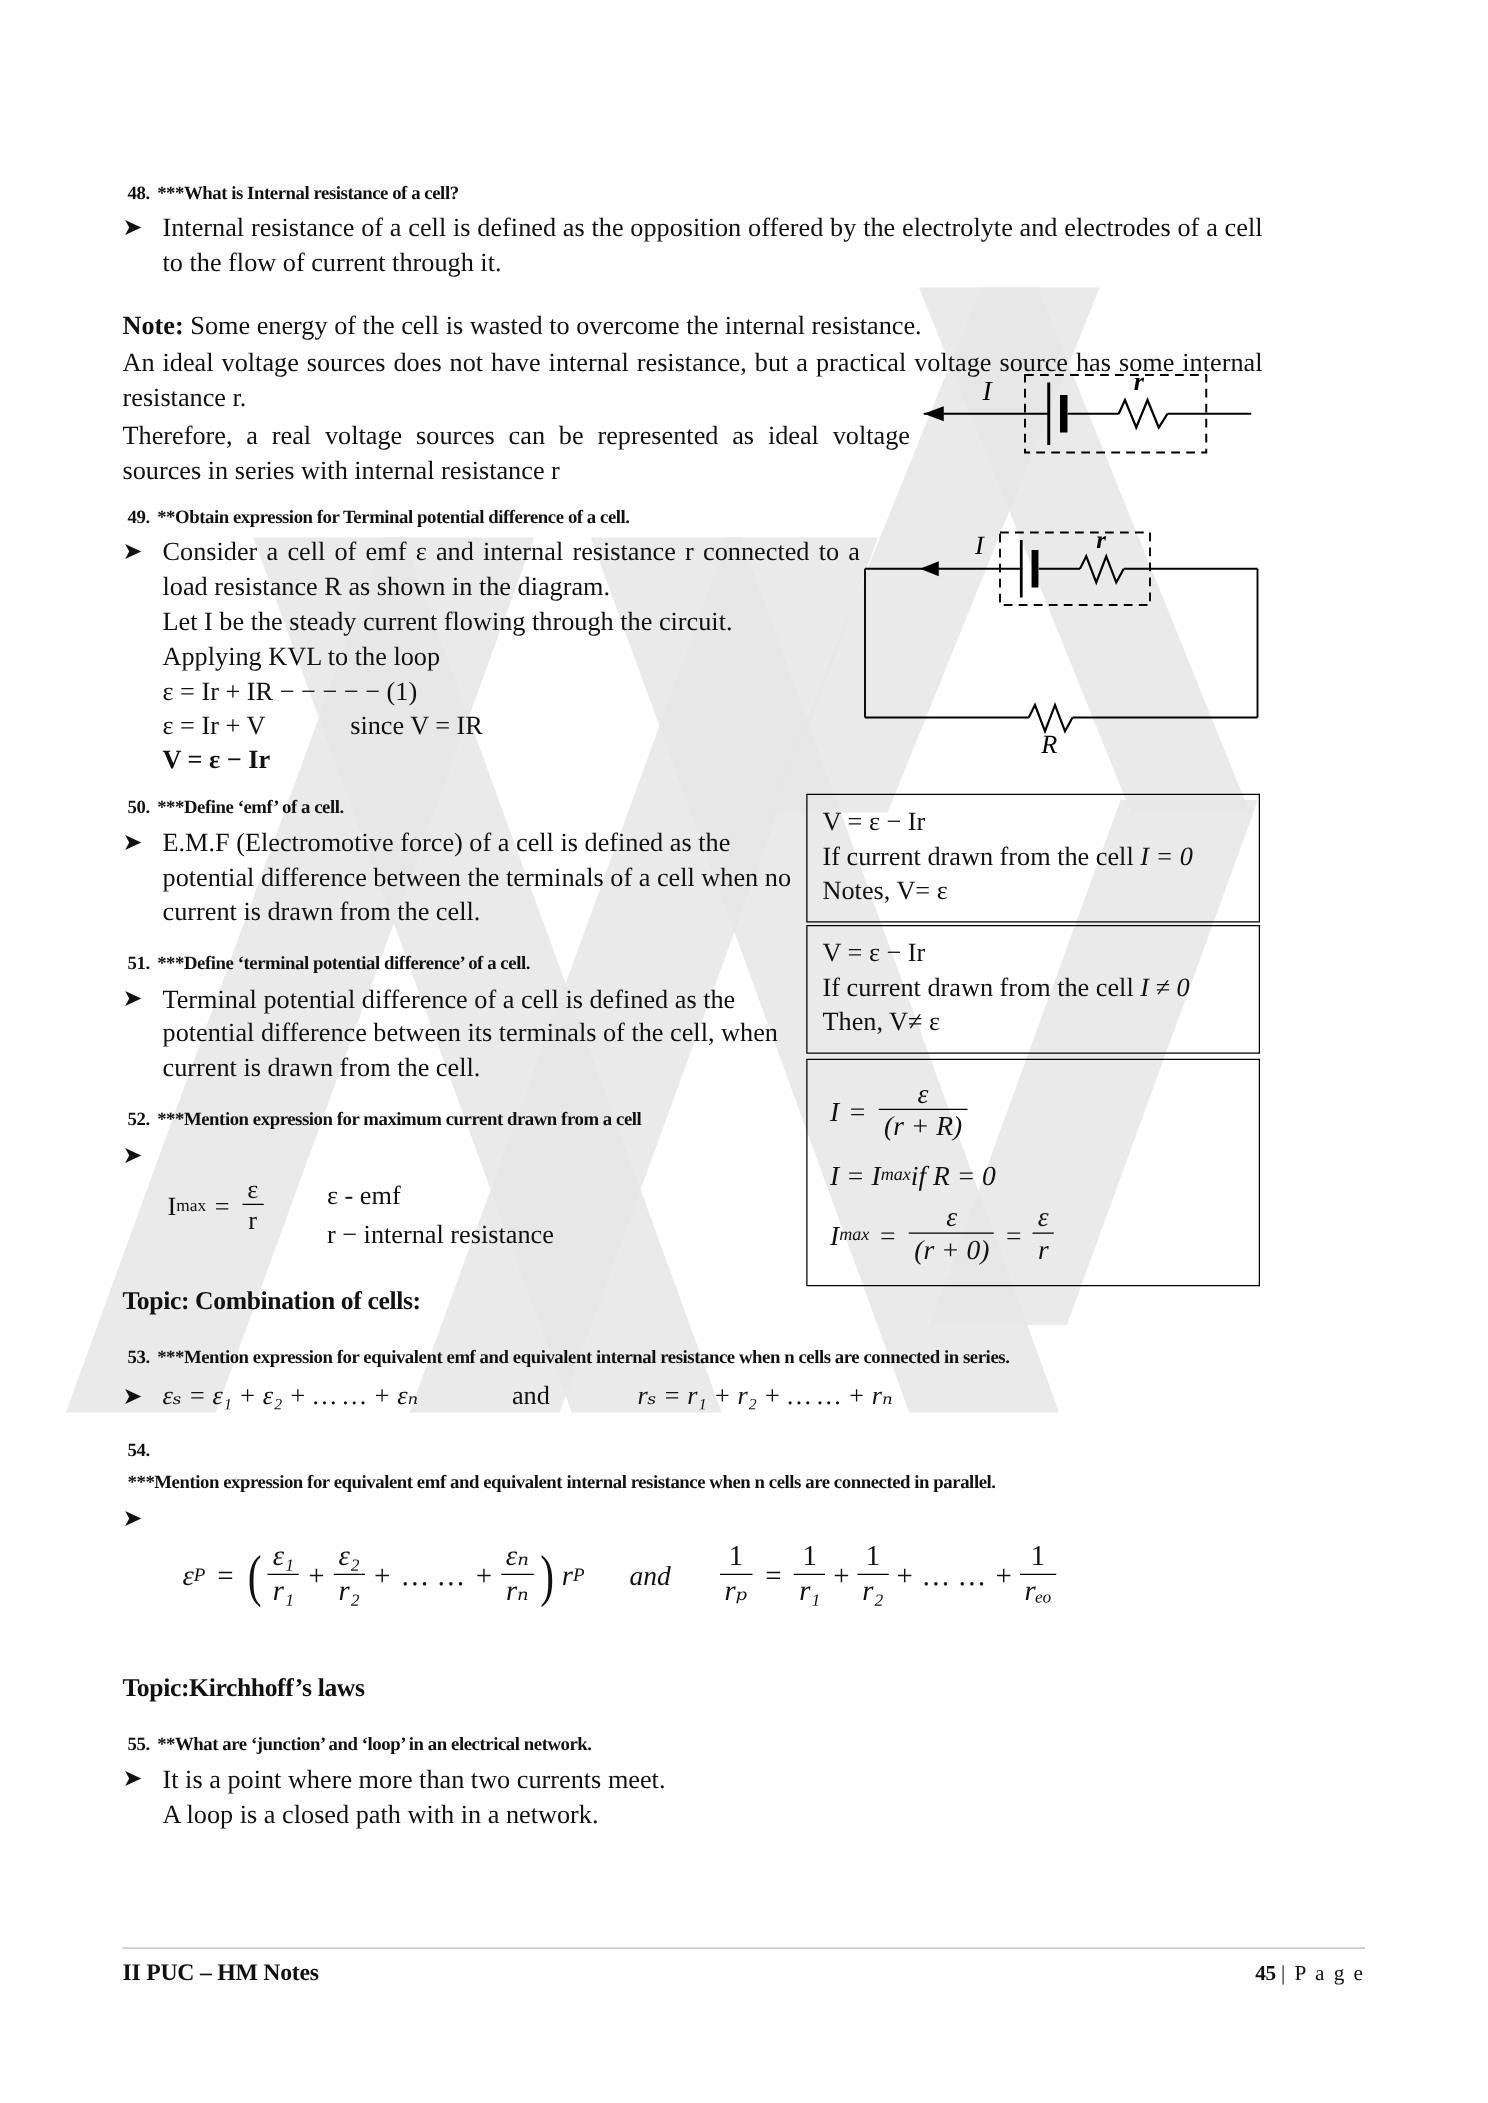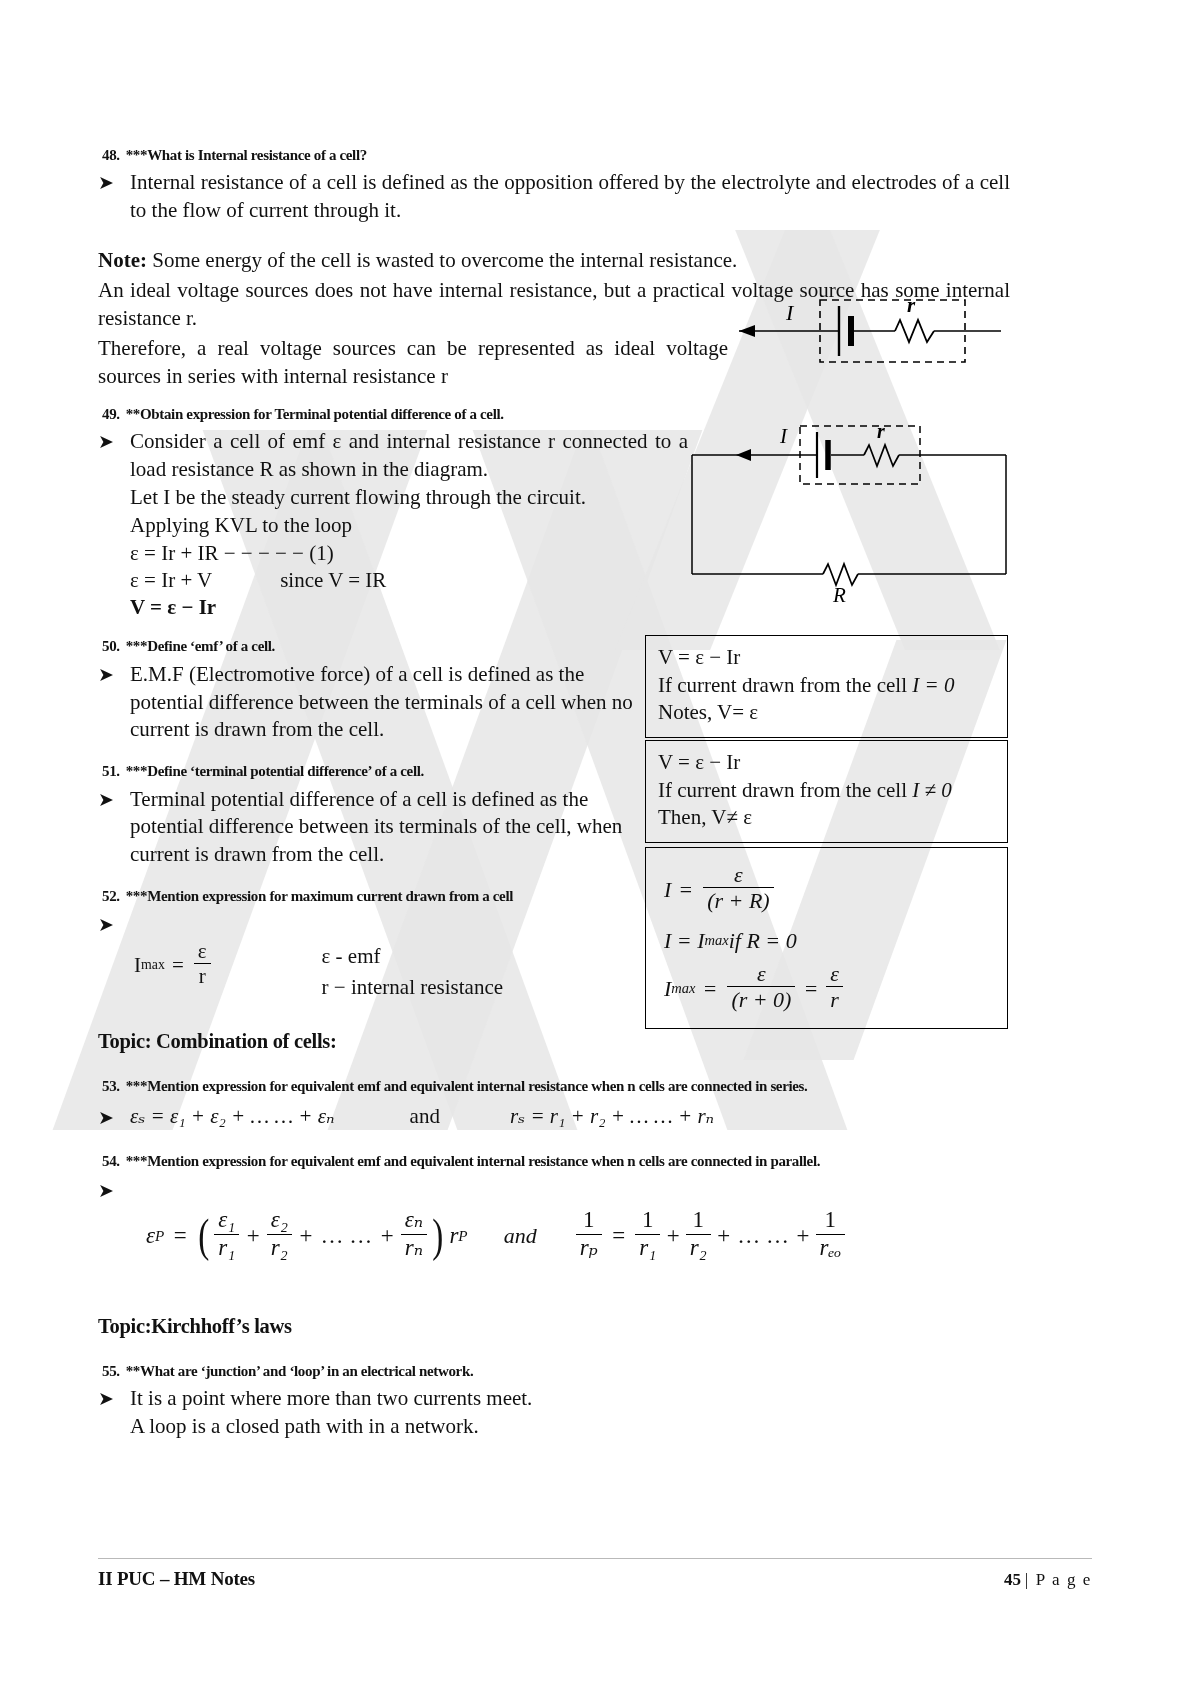--- a/index.html
+++ b/index.html
@@ -322,42 +322,42 @@
     <div style="display:flex; align-items:flex-start; margin-top:4px; margin-left:36px;">
       <div class="mathrow upright" style="font-size:21px;">
         <span>I</span>
           <sub>max</sub>
         <span style="margin:0 7px;">=</span>
         <span class="frac">
           <span class="num">ε</span>
           <span class="den">r</span>
         </span>
       </div>
-      <div style="margin-left:108px; font-size:21px; line-height:1.5;">
+      <div style="margin-left:48px; font-size:21px; line-height:1.5;">
         <div>ε - emf</div>
         <div>r  − internal resistance</div>
       </div>
     </div>
 
     <p class="topic" style="margin-top:26px;">Topic: Combination of cells:</p>
 
     <div class="qhead" style="margin-top:24px;">
       <span class="qnum">53.</span>
       <span class="qtxt">***Mention expression for equivalent emf and equivalent internal resistance when n cells are connected in series.</span>
     </div>
     <div class="bullet-row" style="margin-top:8px;">
       <span class="bullet">➤</span>
       <span style="display:flex; align-items:baseline; font-size:21px;">
         <span class="ital">εₛ = ε₁ + ε₂ +  … … + εₙ</span>
         <span style="margin-left:75px;">and</span>
         <span class="ital" style="margin-left:70px;">rₛ = r₁ + r₂ +  … … + rₙ</span>
       </span>
     </div>
 
-    <div class="qhead" style="margin-top:22px;">
+    <div class="qhead" style="margin-top:22px;flex-direction:column;">
       <span class="qnum">54.</span>
       <span class="qtxt">***Mention expression for equivalent emf and equivalent internal resistance when n cells are connected in parallel.</span>
     </div>
     <div class="bullet-row" style="margin-top:6px;">
       <span class="bullet">➤</span>
     </div>
 
     <div style="display:flex; align-items:center; margin-top:6px; margin-left:48px;">
 
       <div class="mathrow" style="font-size:23px;">

